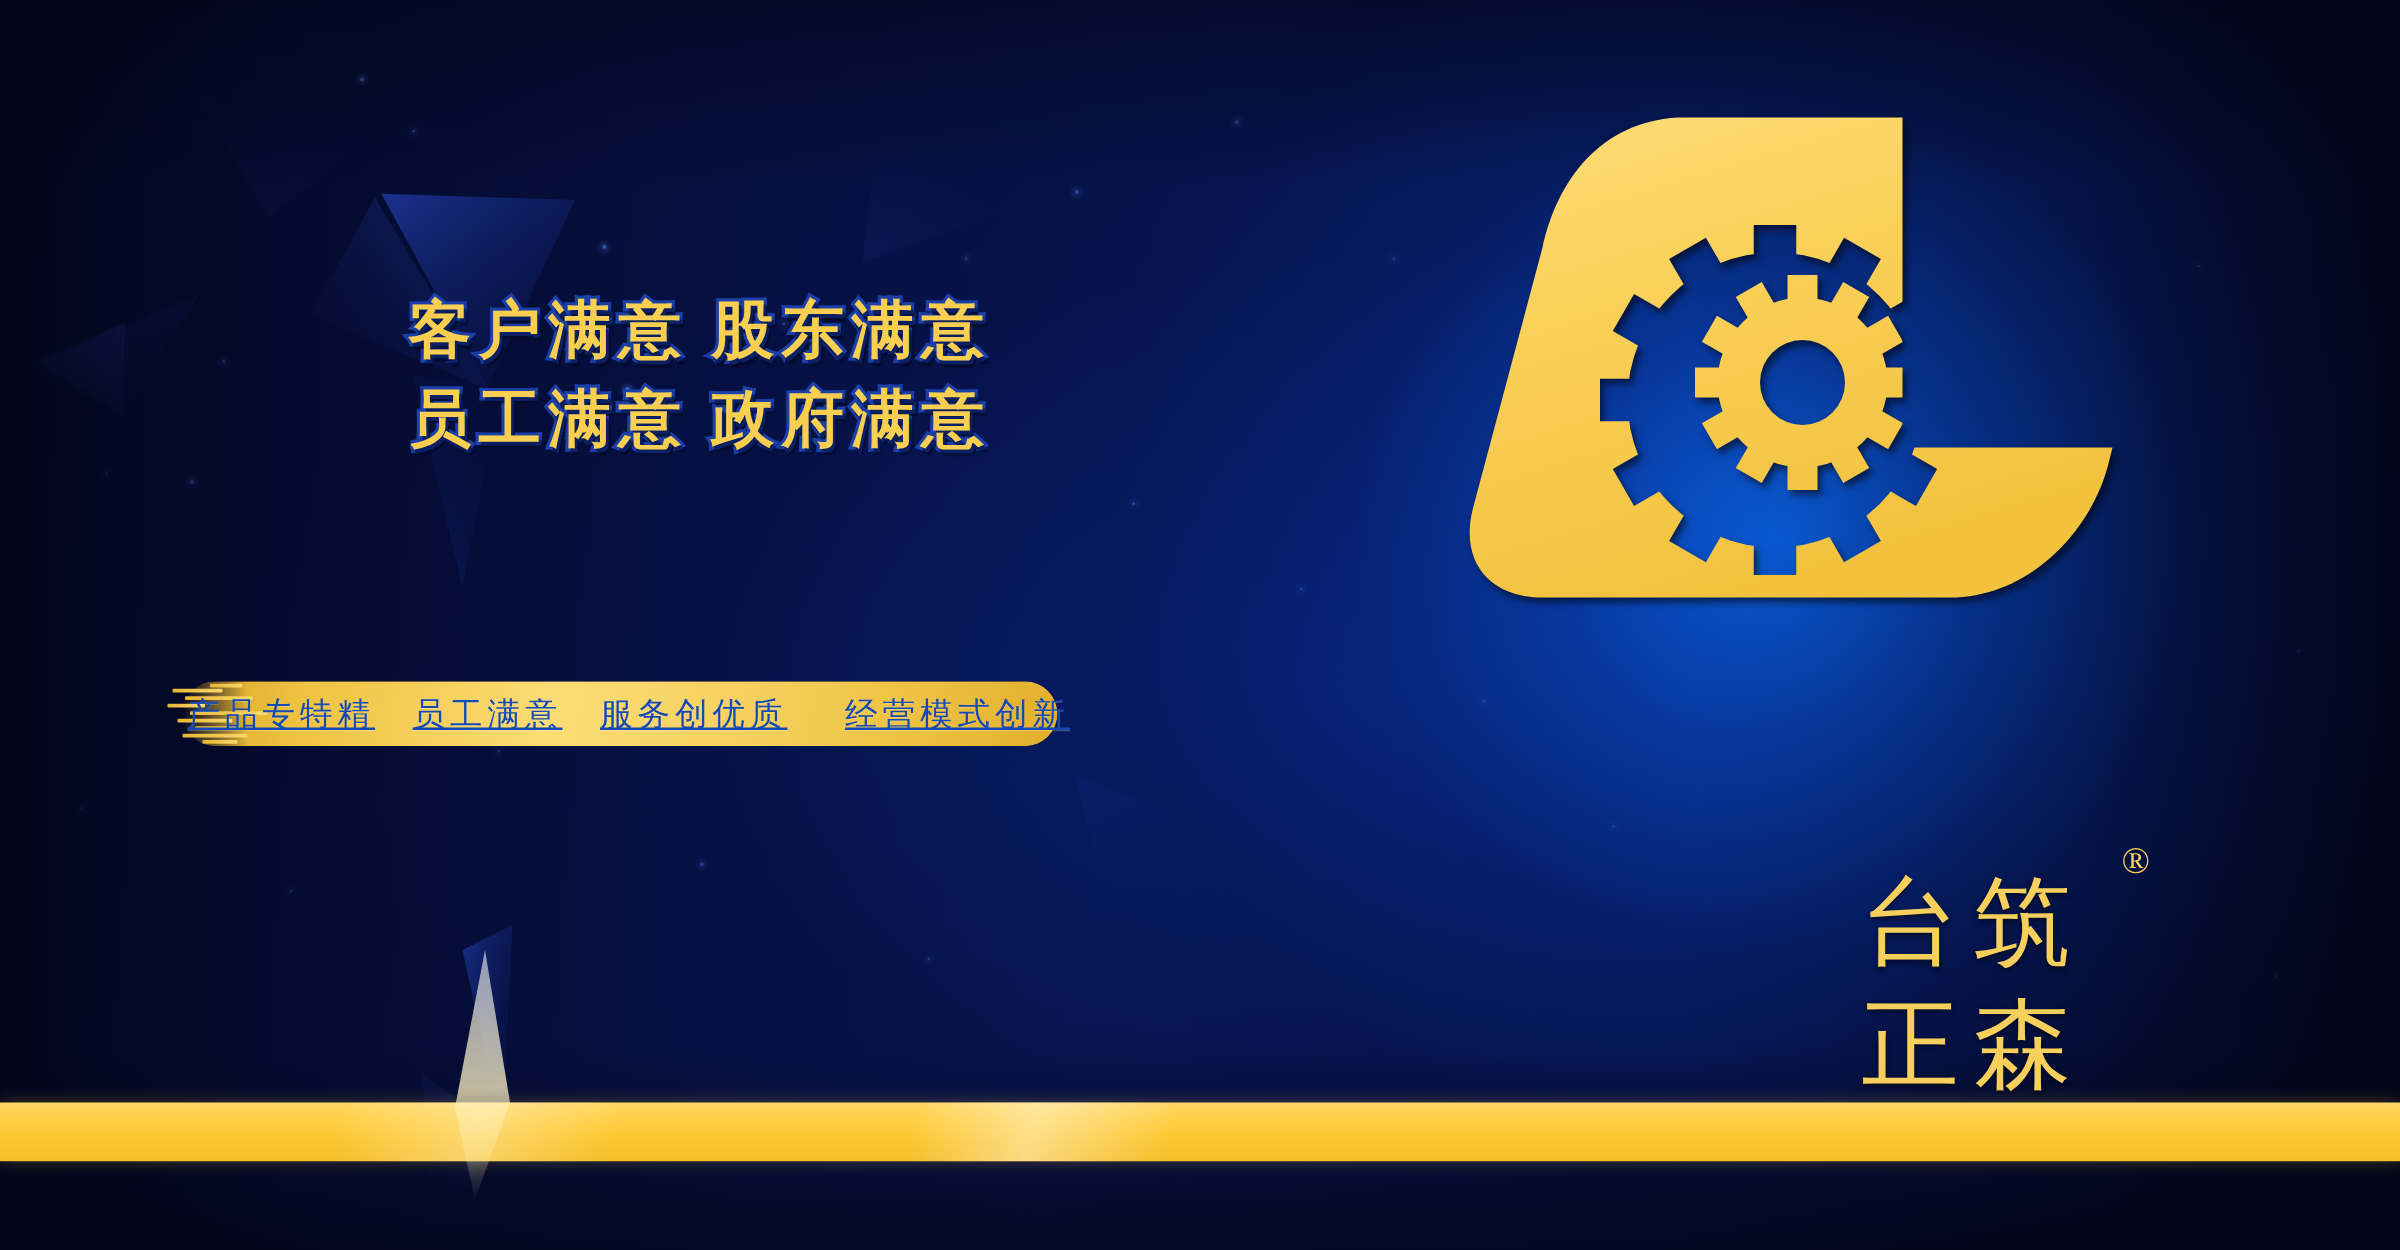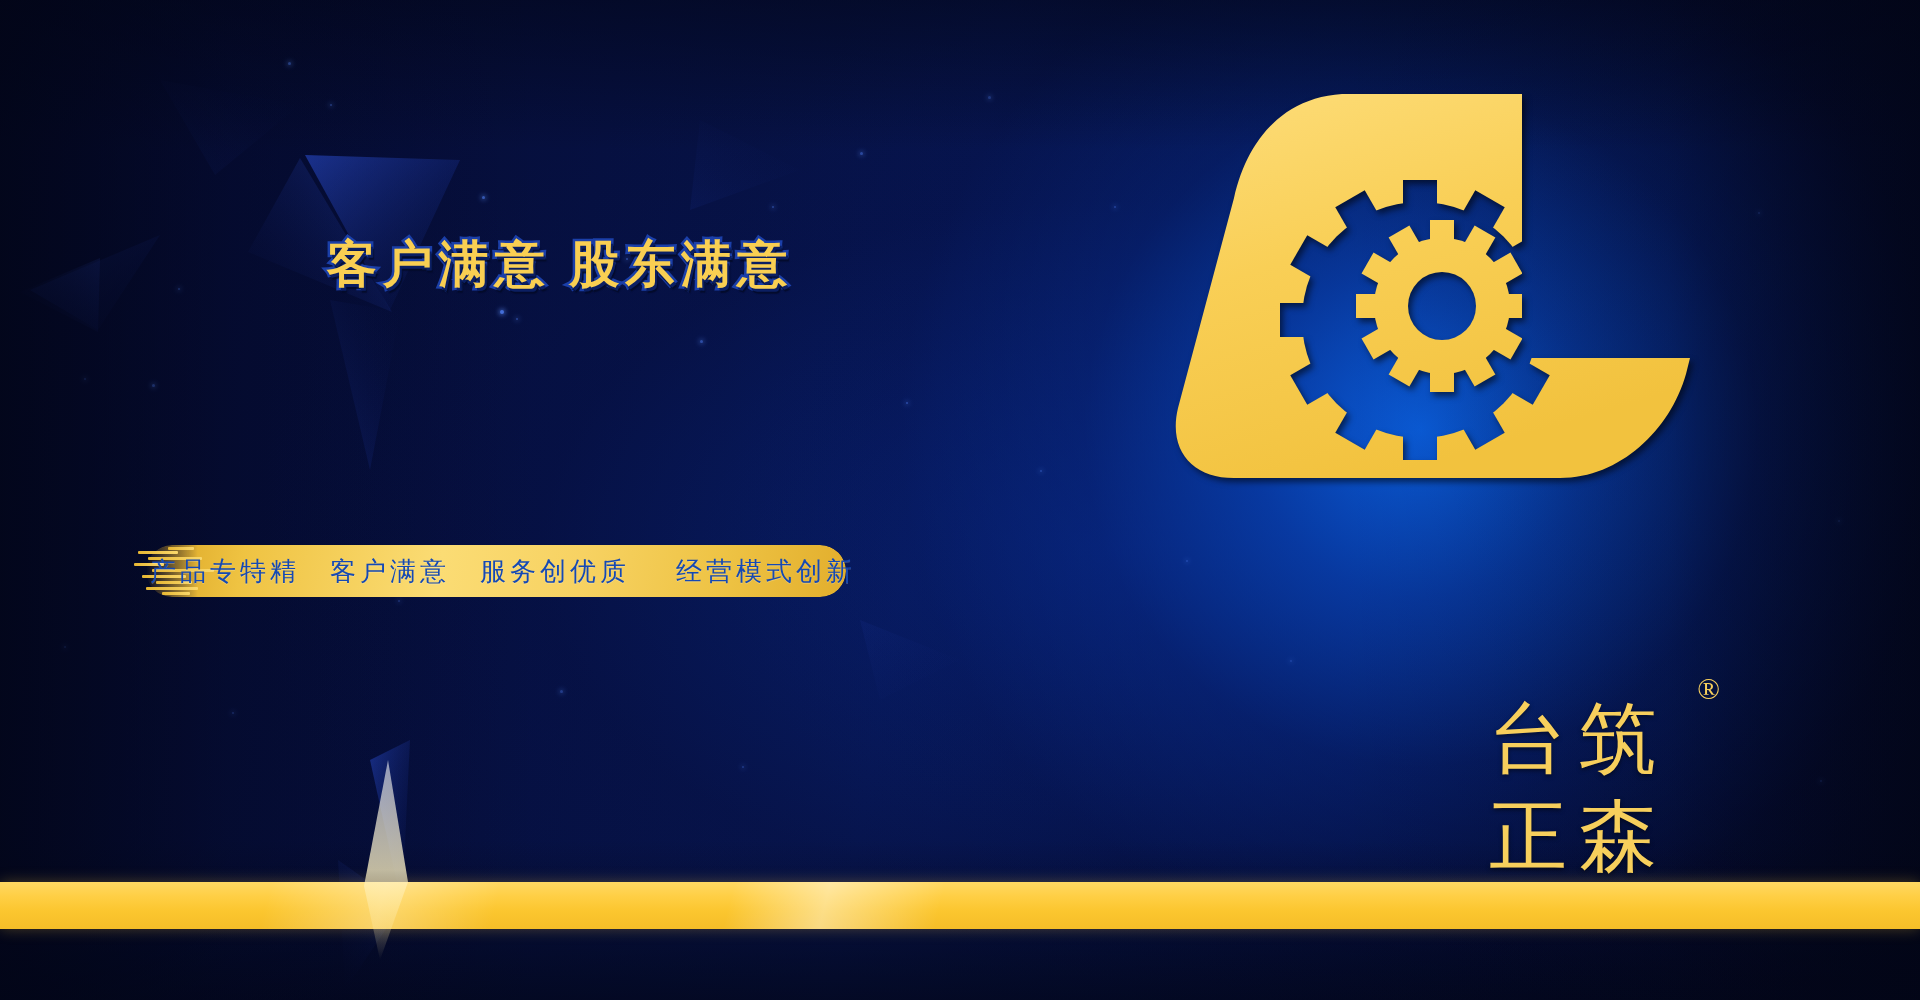--- a/index.html
+++ b/index.html
@@ -90,20 +90,21 @@
     display:flex; align-items:center; justify-content:center;
     gap:18px;
     font-size:26px;
     letter-spacing:4px;
     color:#1549B4;
     font-weight:400;
     white-space:nowrap;
     text-shadow:0 1px 0 rgba(255,255,255,.22);
     z-index:2;
     padding-left:14px;
+    text-decoration:underline;
   }
   #pill-text .seg{ padding:0 6px; }
   #pill-text .seg.gap-wide{ margin-left:16px; }
 
   
   #logo-mark{
     position:absolute;
     left:1130px; top:78px;
     width:580px; height:420px;
     z-index:5;
@@ -222,40 +223,41 @@
     <span style="left:1290px; top:660px; width:2px; height:2px; opacity:.3"></span>
     <span style="left:1758px; top:212px; width:2px; height:2px; opacity:.3"></span>
     <span style="left:1838px; top:520px; width:2px; height:2px; opacity:.3"></span>
     <span style="left:1820px; top:780px; width:2px; height:2px; opacity:.3"></span>
   </div>
 
   <div class="vignette"></div>
 
   <div id="headline">
     <div class="line">客户满意  股东满意</div>
+    <div class="line">员工满意  政府满意</div>
   </div>
 
   <div id="pill-wrap">
     <div id="pill"></div>
 
     <div>
       <div class="shard" style="left:-8px;  top:6px;  width:40px;"></div>
       <div class="shard" style="left:2px;   top:12px; width:54px;"></div>
       <div class="shard" style="left:-12px; top:18px; width:30px;"></div>
       <div class="shard" style="left:6px;   top:24px; width:62px;"></div>
       <div class="shard" style="left:-4px;  top:30px; width:44px;"></div>
       <div class="shard" style="left:10px;  top:36px; width:36px;"></div>
       <div class="shard" style="left:0px;   top:42px; width:52px;"></div>
       <div class="shard" style="left:16px;  top:47px; width:28px;"></div>
       <div class="shard" style="left:22px;  top:2px;  width:26px;"></div>
     </div>
 
     <div id="pill-text">
       <span class="seg">产品专特精</span>
-      <span class="seg">客户满意</span>
+      <span class="seg">员工满意</span>
       <span class="seg">服务创优质</span>
       <span class="seg gap-wide">经营模式创新</span>
     </div>
   </div>
 
   <div id="logo-mark">
     <svg viewBox="0 0 580 420" xmlns="http://www.w3.org/2000/svg">
       <defs>
         <linearGradient id="goldFace" x1="0" y1="0" x2="0.4" y2="1">
           <stop offset="0%" stop-color="#FDDD7A"></stop>

